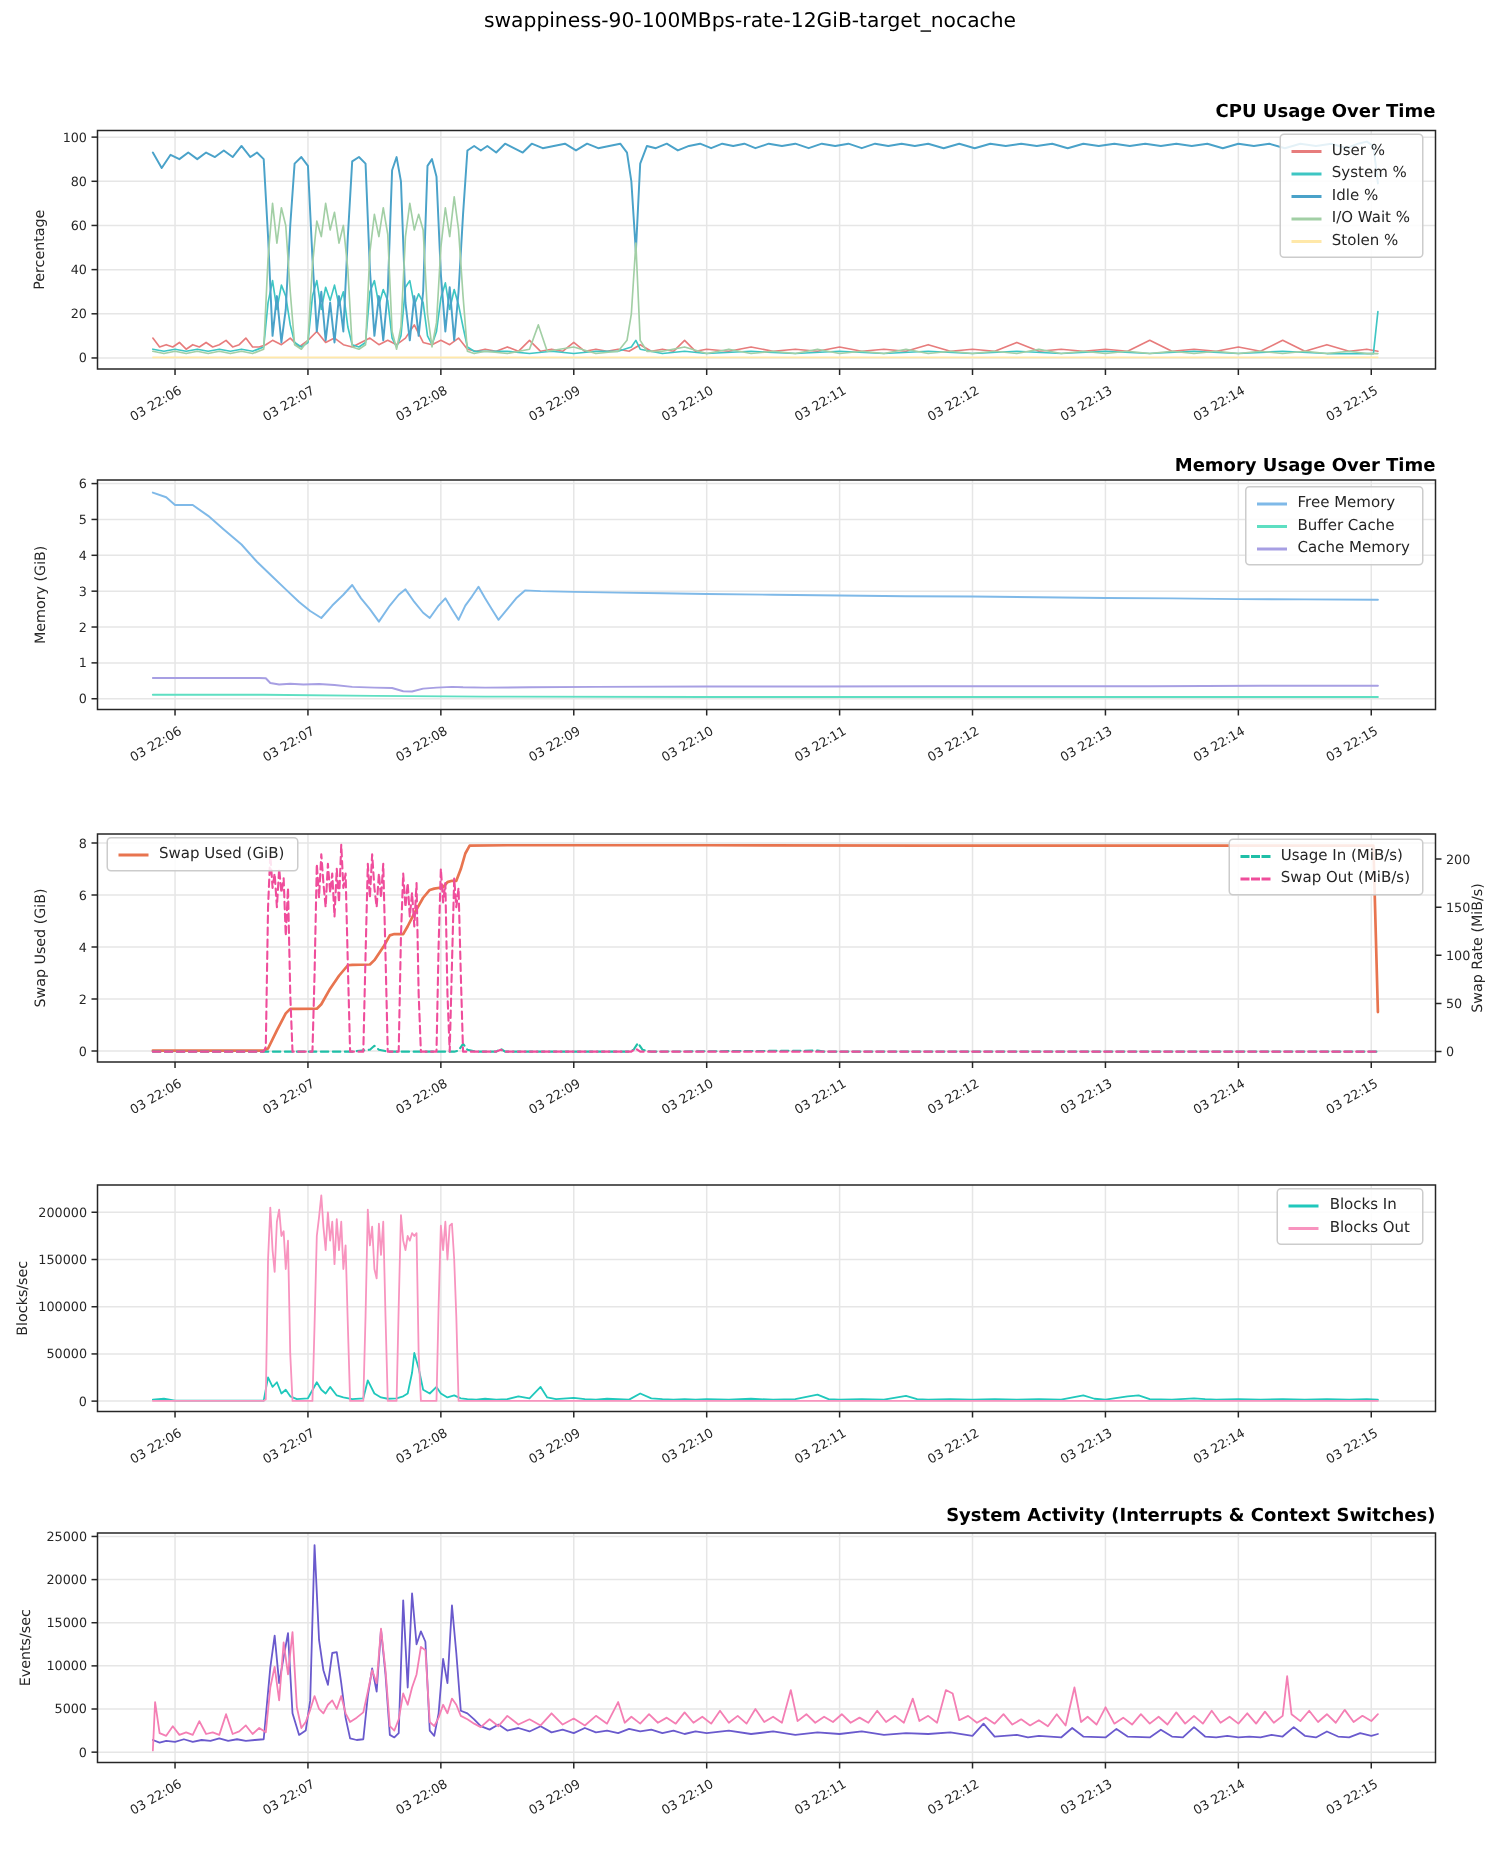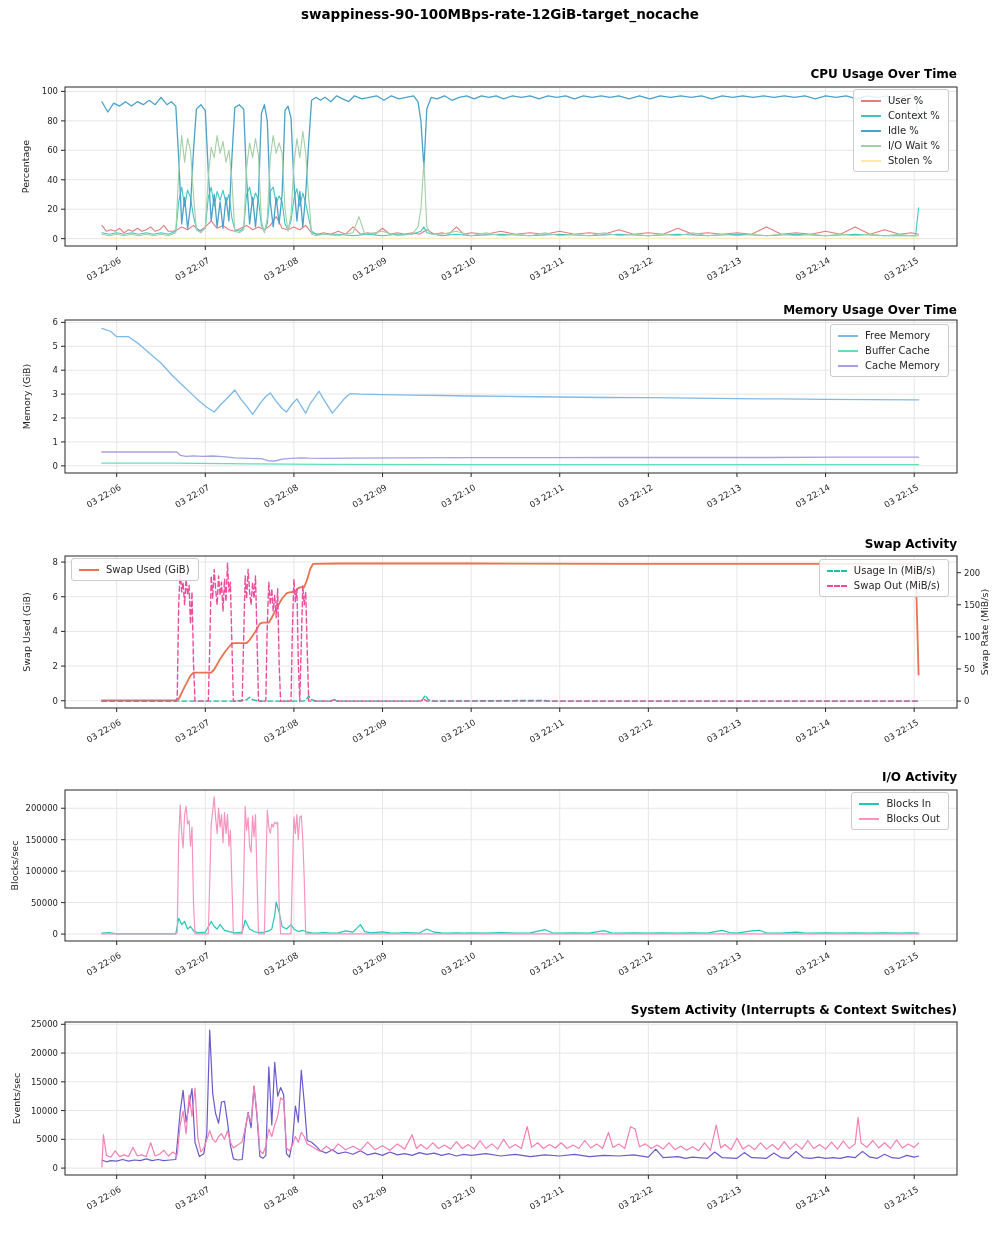--- a/index.html
+++ b/index.html
@@ -1,18 +1,18 @@
 <!DOCTYPE html>
 <html><head>
 <meta charset="utf-8">
 <style>
   html,body{margin:0;padding:0;background:#fff;}
   body{width:1000px;height:1234px;position:relative;font-family:"DejaVu Sans",sans-serif;overflow:hidden;}
   .main-title{position:absolute;top:6px;left:0;width:1000px;margin:0;text-align:center;
-    font-size:13.5px;font-weight:bold;color:#000;}
+    font-size:13.5px;font-weight:normal;color:#000;}
   .chart{position:absolute;left:0;width:1000px;}
   .ctitle{position:absolute;left:65px;width:892px;top:7px;margin:0;text-align:right;
     font-size:12px;font-weight:bold;color:#000;}
   svg.plot{position:absolute;left:0;top:0;display:block;}
   svg text{fill:#262626;}
   .tick{font-size:8.5px;font-family:"DejaVu Sans",sans-serif;}
   .axl{font-size:9.5px;font-family:"DejaVu Sans",sans-serif;}
   .legend{position:absolute;background:rgba(255,255,255,.85);border:1px solid #cccccc;border-radius:3px;
     padding:3px 8px 3px 7px;font-size:10px;color:#262626;z-index:2;}
   .legend .li{display:flex;align-items:center;height:15px;white-space:nowrap;}
@@ -82,21 +82,21 @@
       <text x="58" y="34.41666666666666" text-anchor="end" class="tick">100</text>
       <text x="29" y="106.5" text-anchor="middle" class="axl" transform="rotate(-90 29 106.5)">Percentage</text>
     </svg>
   <div class="legend" style="top:29px;right:51px">
       <div class="li">
         <span class="sw" style="border-top-color: rgb(231, 124, 124);"></span>
         <span>User %</span>
       </div>
       <div class="li">
         <span class="sw" style="border-top-color: rgb(62, 198, 195);"></span>
-        <span>Context %</span>
+        <span>System %</span>
       </div>
       <div class="li">
         <span class="sw" style="border-top-color: rgb(74, 162, 201);"></span>
         <span>Idle %</span>
       </div>
       <div class="li">
         <span class="sw" style="border-top-color: rgb(162, 207, 165);"></span>
         <span>I/O Wait %</span>
       </div>
       <div class="li">
@@ -176,21 +176,20 @@
         <span>Buffer Cache</span>
       </div>
       <div class="li">
         <span class="sw" style="border-top-color: rgb(167, 159, 227);"></span>
         <span>Cache Memory</span>
       </div>
     </div>
 </section>
 
 <section class="chart" style="top:530px;height:233px">
-  <h2 class="ctitle">Swap Activity</h2>
   <svg class="plot" width="1000" height="233">
       <line x1="116.6887417218543" x2="116.6887417218543" y1="26" y2="178" stroke="#e6e6e6" stroke-width="1"></line>
       <line x1="205.2980132450331" x2="205.2980132450331" y1="26" y2="178" stroke="#e6e6e6" stroke-width="1"></line>
       <line x1="293.90728476821187" x2="293.90728476821187" y1="26" y2="178" stroke="#e6e6e6" stroke-width="1"></line>
       <line x1="382.5165562913907" x2="382.5165562913907" y1="26" y2="178" stroke="#e6e6e6" stroke-width="1"></line>
       <line x1="471.1258278145695" x2="471.1258278145695" y1="26" y2="178" stroke="#e6e6e6" stroke-width="1"></line>
       <line x1="559.7350993377484" x2="559.7350993377484" y1="26" y2="178" stroke="#e6e6e6" stroke-width="1"></line>
       <line x1="648.3443708609271" x2="648.3443708609271" y1="26" y2="178" stroke="#e6e6e6" stroke-width="1"></line>
       <line x1="736.9536423841059" x2="736.9536423841059" y1="26" y2="178" stroke="#e6e6e6" stroke-width="1"></line>
       <line x1="825.5629139072847" x2="825.5629139072847" y1="26" y2="178" stroke="#e6e6e6" stroke-width="1"></line>
@@ -259,21 +258,20 @@
         <span>Usage In (MiB/s)</span>
       </div>
       <div class="li">
         <span class="sw" style="border-top-color: rgb(239, 77, 155); border-top-style: dashed;"></span>
         <span>Swap Out (MiB/s)</span>
       </div>
     </div>
 </section>
 
 <section class="chart" style="top:763px;height:233px">
-  <h2 class="ctitle">I/O Activity</h2>
   <svg class="plot" width="1000" height="233">
       <line x1="116.6887417218543" x2="116.6887417218543" y1="27" y2="178" stroke="#e6e6e6" stroke-width="1"></line>
       <line x1="205.2980132450331" x2="205.2980132450331" y1="27" y2="178" stroke="#e6e6e6" stroke-width="1"></line>
       <line x1="293.90728476821187" x2="293.90728476821187" y1="27" y2="178" stroke="#e6e6e6" stroke-width="1"></line>
       <line x1="382.5165562913907" x2="382.5165562913907" y1="27" y2="178" stroke="#e6e6e6" stroke-width="1"></line>
       <line x1="471.1258278145695" x2="471.1258278145695" y1="27" y2="178" stroke="#e6e6e6" stroke-width="1"></line>
       <line x1="559.7350993377484" x2="559.7350993377484" y1="27" y2="178" stroke="#e6e6e6" stroke-width="1"></line>
       <line x1="648.3443708609271" x2="648.3443708609271" y1="27" y2="178" stroke="#e6e6e6" stroke-width="1"></line>
       <line x1="736.9536423841059" x2="736.9536423841059" y1="27" y2="178" stroke="#e6e6e6" stroke-width="1"></line>
       <line x1="825.5629139072847" x2="825.5629139072847" y1="27" y2="178" stroke="#e6e6e6" stroke-width="1"></line>

